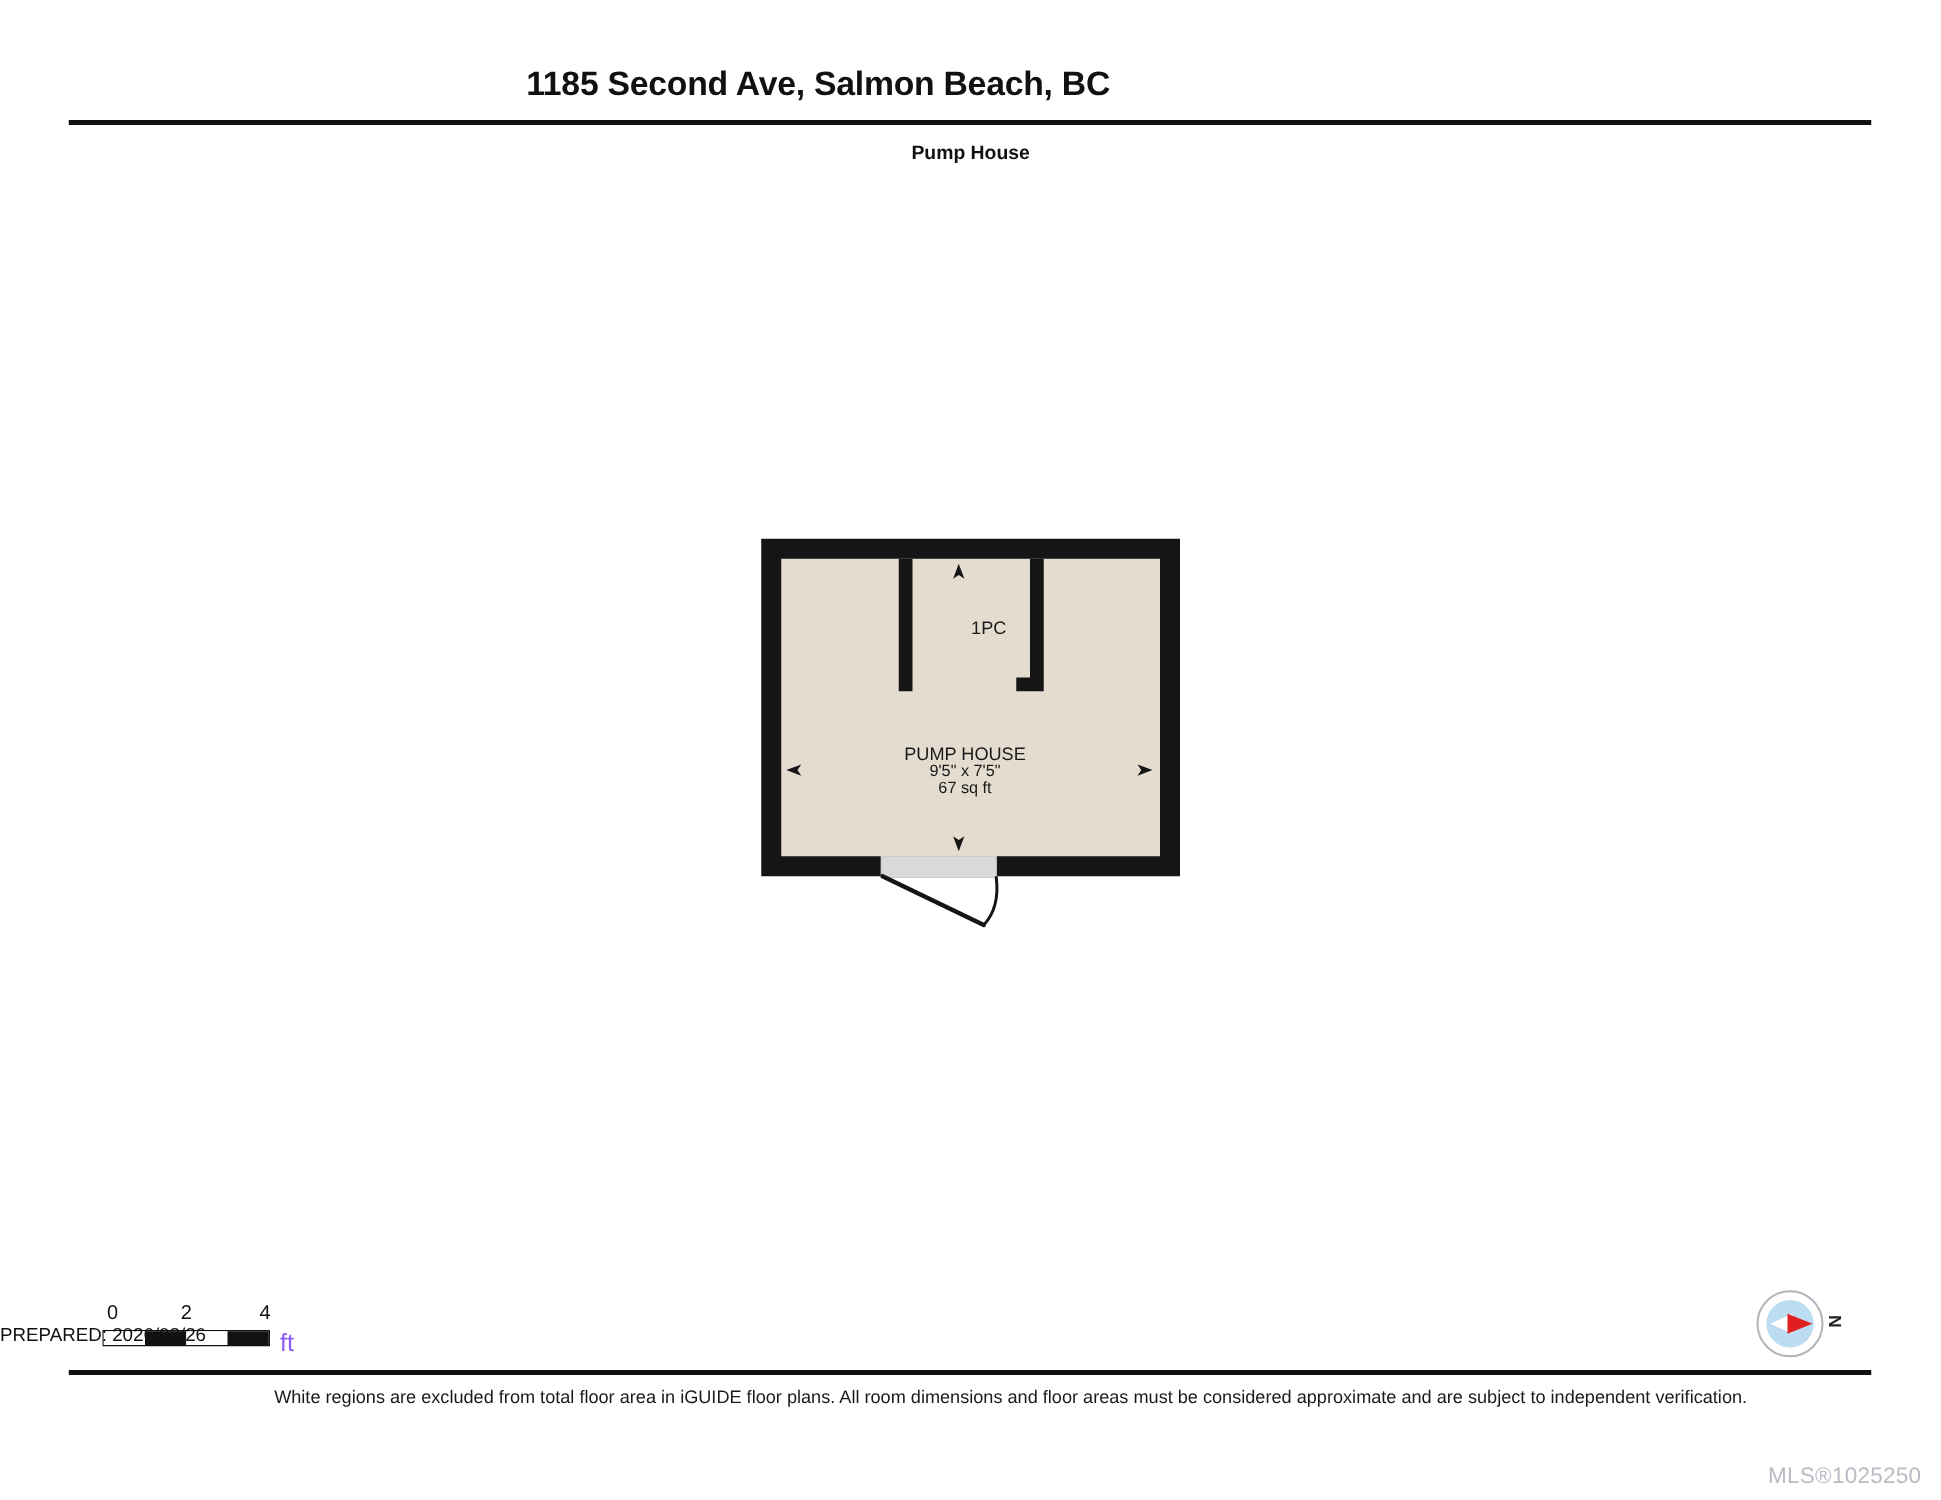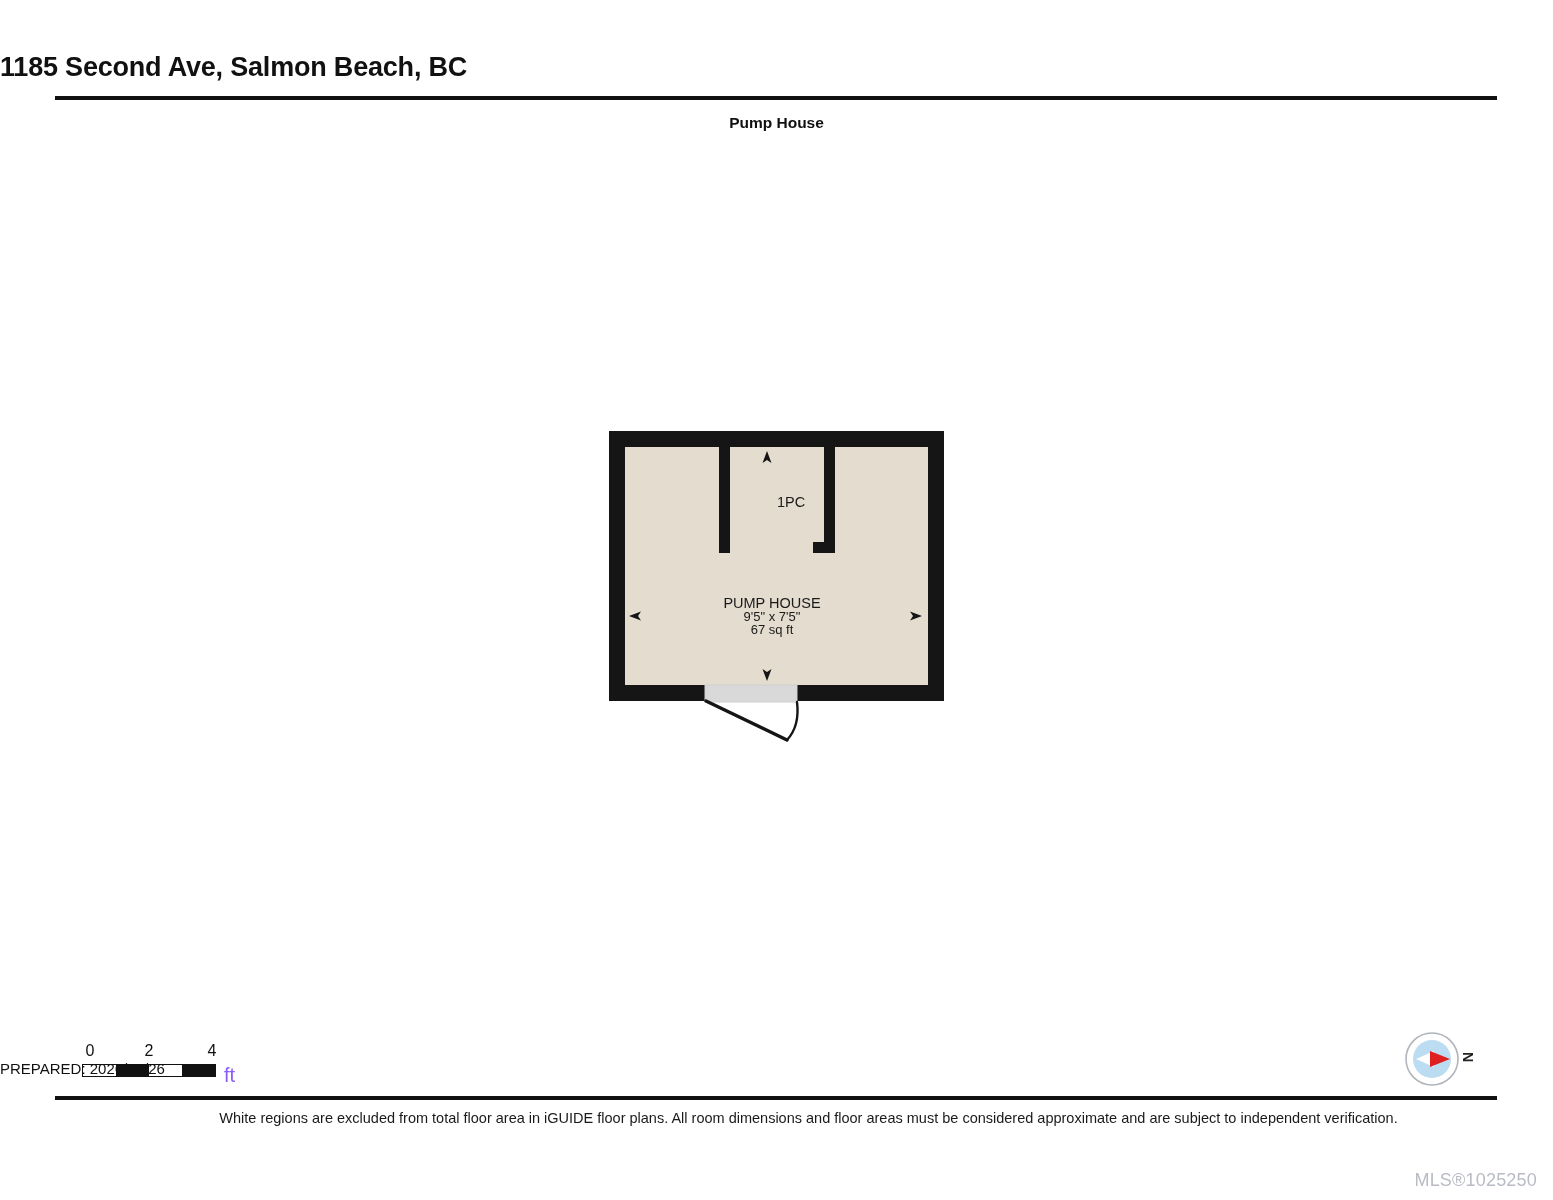--- a/index.html
+++ b/index.html
@@ -15,21 +15,21 @@
     font-family: "Liberation Sans", sans-serif;
     color: #000000;
   }
 
   
   #page-title {
     position: absolute;
     top: 52px;
     left: 0;
     width: 1309px;
-    text-align: left;
+    text-align: center;
     font-size: 27px;
     font-weight: bold;
     letter-spacing: -0.2px;
     color: #111111;
   }
   #title-rule {
     position: absolute;
     top: 96px;
     left: 55px;
     width: 1442px;

